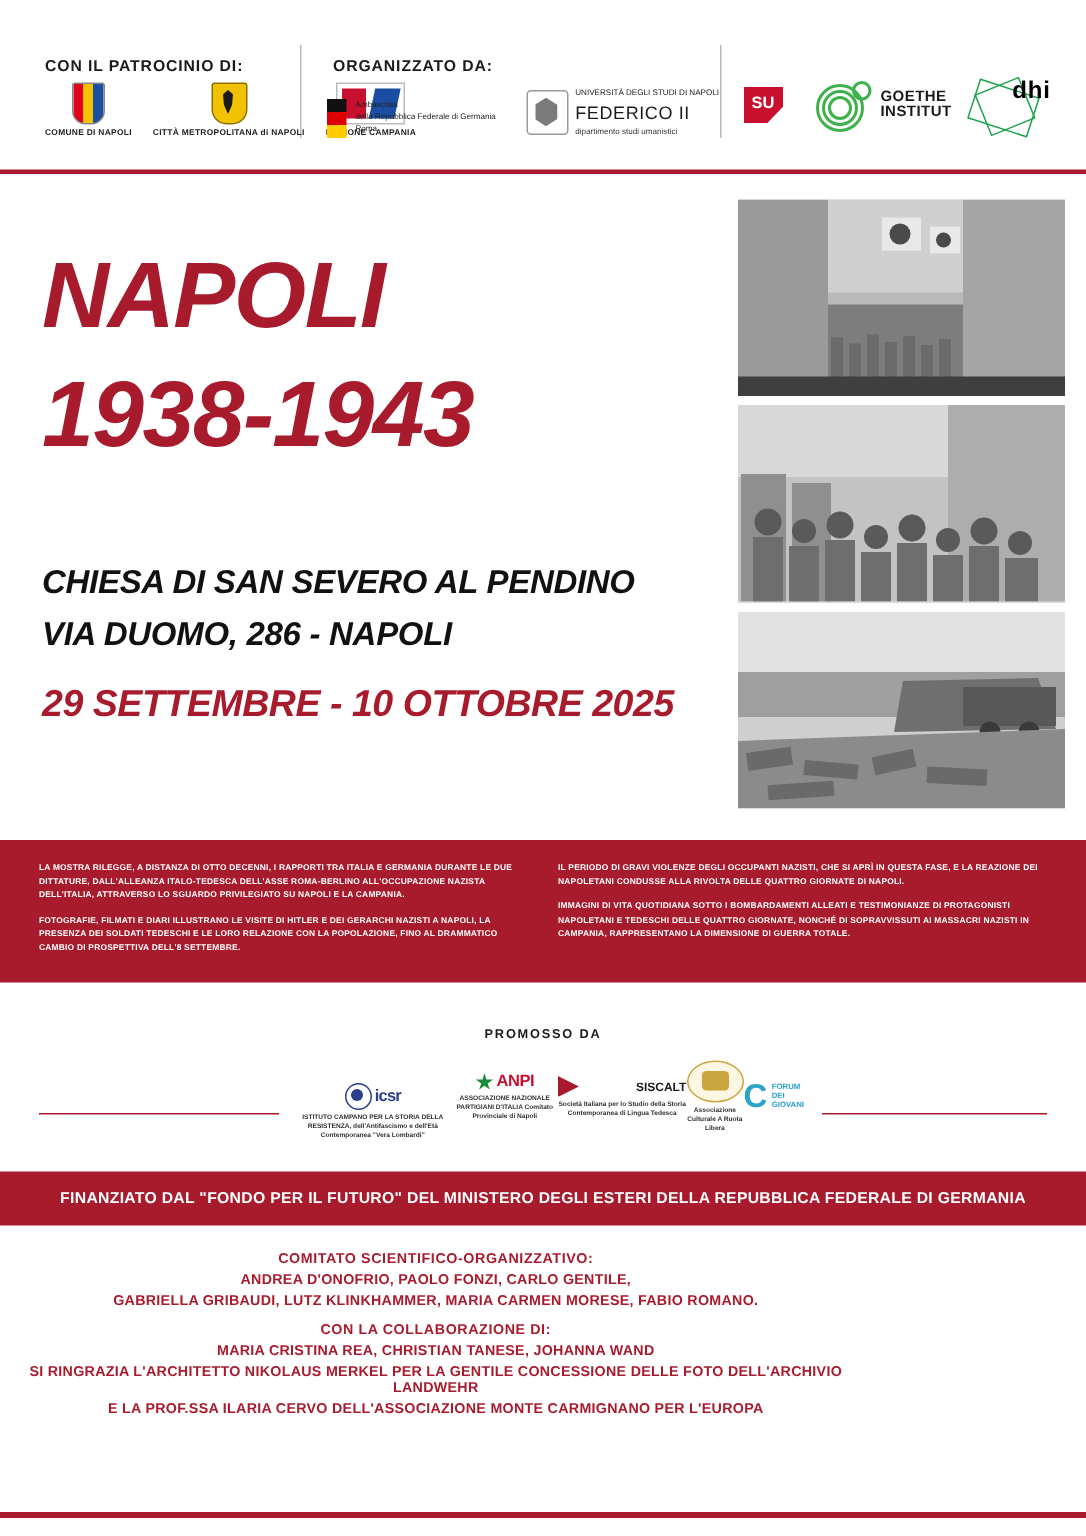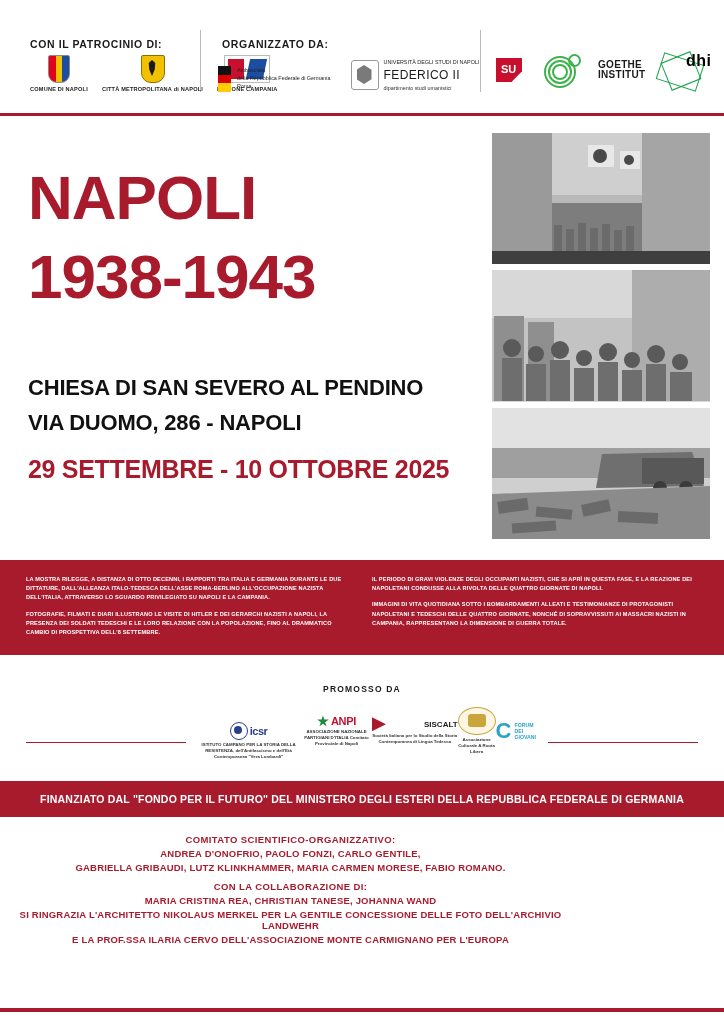--- a/index.html
+++ b/index.html
@@ -45,39 +45,39 @@
   .fed-seal:after{content:"";position:absolute;left:5px;top:4px;width:15px;height:19px;background:#7a7a7a;clip-path:polygon(50% 0,100% 25%,100% 75%,50% 100%,0 75%,0 25%);}
   .fed-txt{font-size:5.4px;line-height:1.5;color:#222;}
   .fed-big{font-size:12px;font-weight:normal;letter-spacing:.4px;color:#1a1a1a;}
   .fed-dip{font-size:5.4px;color:#333;}
 
   
   .su{position:relative;width:34px;height:30px;}
   .su-r{position:absolute;left:0;top:2px;width:26px;height:24px;background:#c8102e;clip-path:polygon(0 0,100% 0,100% 55%,60% 100%,0 100%);}
   .su-t{position:absolute;left:5px;top:7px;color:#fff;font-size:11px;font-weight:bold;}
   
-  .goethe{display:flex;align-items:center;gap:18px;}
+  .goethe{display:flex;align-items:center;gap:7px;}
   .g-rings{position:relative;width:36px;height:32px;}
   .g-rings i{position:absolute;border:2px solid #3db24a;border-radius:50%;display:block;}
   .g-rings i:nth-child(1){left:0;top:2px;width:28px;height:28px;}
   .g-rings i:nth-child(2){left:4px;top:6px;width:20px;height:20px;}
   .g-rings i:nth-child(3){left:8px;top:10px;width:12px;height:12px;}
   .g-rings i:nth-child(4){left:24px;top:0px;width:9px;height:9px;border-color:#3db24a;}
   .g-txt{font-size:10px;font-weight:bold;line-height:1.05;color:#1a1a1a;letter-spacing:.3px;}
   
   .dhi{position:relative;width:52px;height:34px;}
   .dhi-net{position:absolute;left:0;top:6px;width:40px;height:26px;border:1.5px solid #1aa34a;transform:rotate(18deg);}
   .dhi-net2{position:absolute;left:6px;top:4px;width:30px;height:28px;border:1.5px solid #1aa34a;transform:rotate(-22deg);}
   .dhi-t{position:absolute;right:0;top:0;font-size:16px;font-weight:bold;color:#000000;letter-spacing:.5px;}
 
   .redline{position:absolute;left:0;width:724px;height:3px;background:#a81b2d;}
 
   
   .hero{position:absolute;left:0;top:119px;width:724px;height:434px;background:#ffffff;}
-  .hero-left{position:absolute;left:0;top:0;width:486px;height:434px;padding:0;}
+  .hero-left{position:absolute;left:0;top:0;width:486px;height:434px;padding:0;font-style:italic;}
   .title1{position:absolute;left:28px;top:48px;font-size:62px;font-weight:bold;color:#a81b2d;letter-spacing:-1px;line-height:1;}
   .title2{position:absolute;left:28px;top:127px;font-size:62px;font-weight:bold;color:#a81b2d;letter-spacing:-1px;line-height:1;}
   .sub1{position:absolute;left:28px;top:227px;font-size:19.5px;font-weight:bold;color:#111;letter-spacing:-.2px;}
   .sub2{position:absolute;left:28px;top:256px;font-size:22px;font-weight:bold;color:#111;letter-spacing:-.2px;}
   .sub3{position:absolute;left:28px;top:291px;font-size:22px;font-weight:bold;color:#111;letter-spacing:-.2px;}
   .dates{position:absolute;left:28px;top:336px;font-size:25px;font-weight:bold;color:#a81b2d;letter-spacing:-.3px;}
 
   .photos{position:absolute;left:492px;top:14px;width:218px;height:406px;display:flex;flex-direction:column;gap:6px;}
   .ph{position:relative;width:218px;flex:1;background:#d7d7d7;overflow:hidden;}
 

